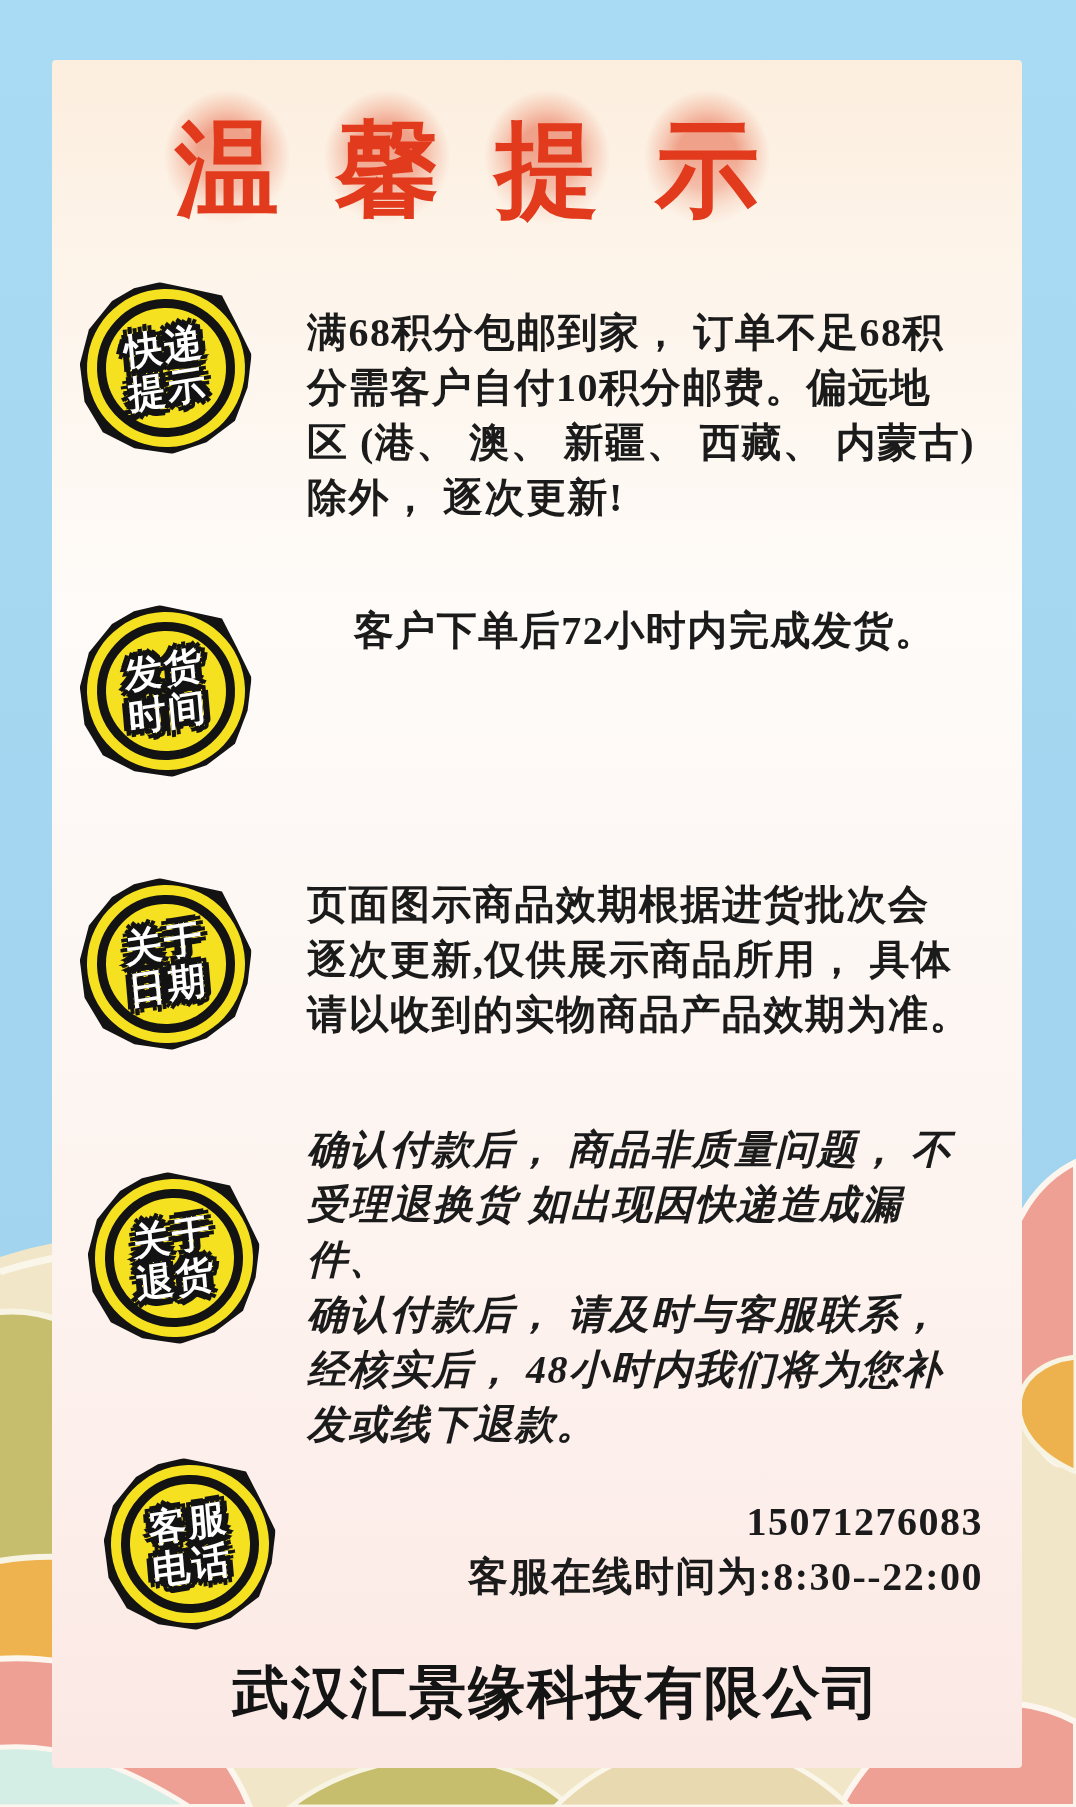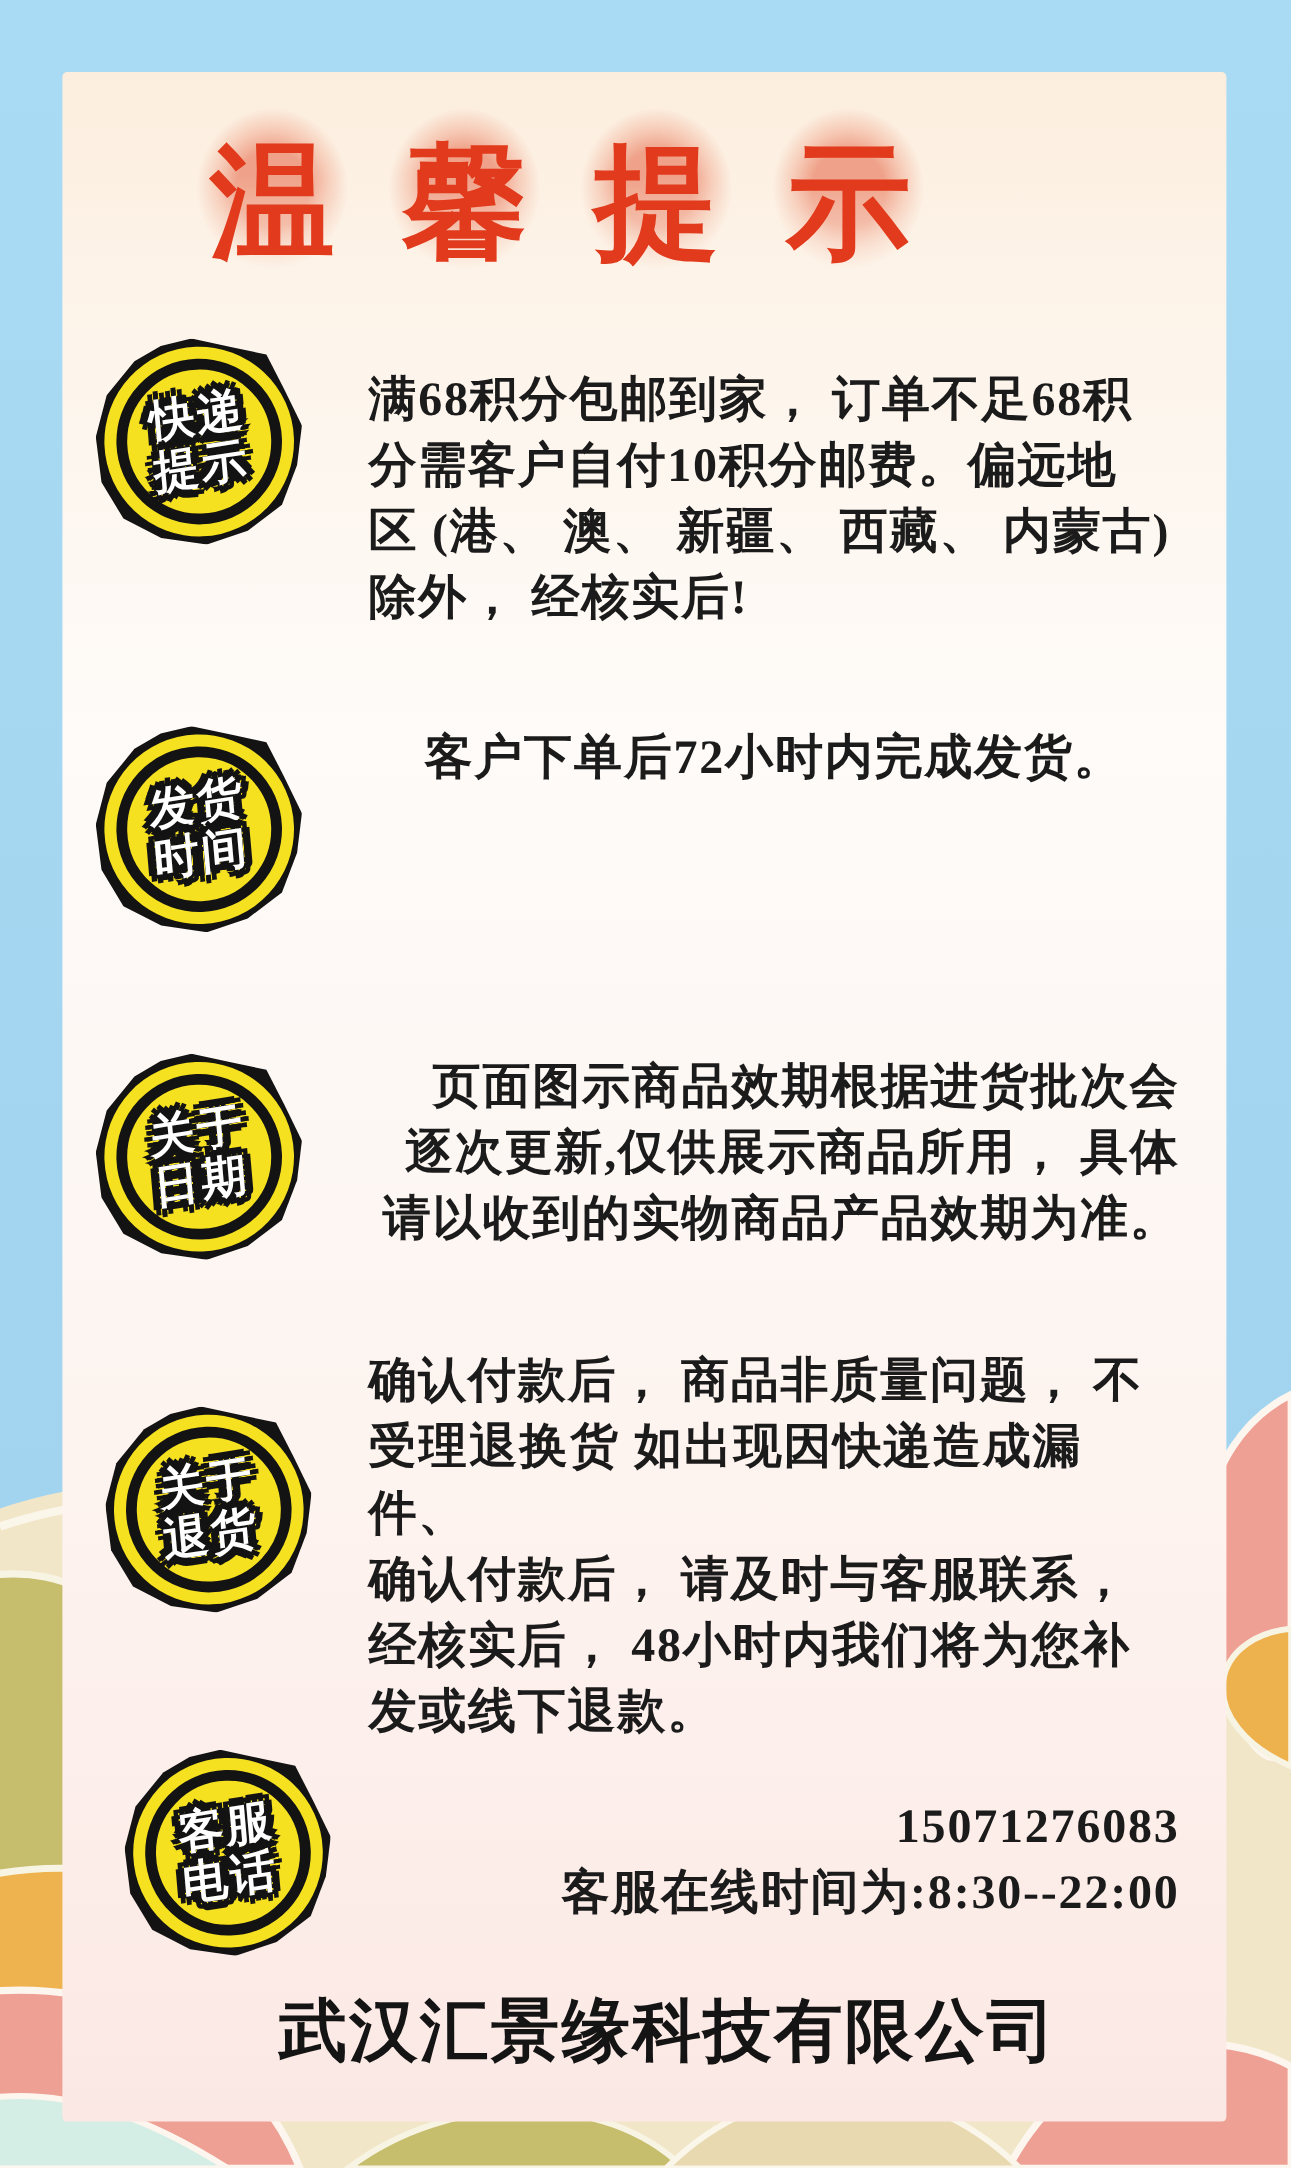--- a/index.html
+++ b/index.html
@@ -53,22 +53,22 @@
   .badge4{left:36px;top:1112px;}
   .badge5{left:52px;top:1398px;}
   
   .note{
     position:absolute;left:255px;width:676px;margin:0;
     font-size:40px;font-weight:700;color:#1b1b1b;line-height:55px;letter-spacing:1.5px;
     white-space:pre-line;
   }
   .note1{top:245px;}
   .note2{top:543px;text-align:center;}
-  .note3{top:817px;text-align:right;}
-  .note4{top:1062px;}
+  .note3{top:817px;}
+  .note4{top:1062px;font-style:italic;}
   .note5{top:1434px;text-align:right;}
   .heiti{font-family:"Liberation Sans","DejaVu Sans",sans-serif;font-weight:900;letter-spacing:2px;}
   .company{
     position:absolute;left:0;right:0;top:1595px;margin:0;text-align:center;padding-left:39px;
     font-size:57px;font-weight:700;color:#141414;letter-spacing:2px;
   }
 </style>
 </head>
 <body>
 
@@ -146,21 +146,21 @@
     <span class="disc"></span>
     <span class="lbl">
       <span>客服</span>
       <span>电话</span>
     </span>
   </div>
 
   <p class="note note1">满68积分包邮到家， 订单不足68积
 分需客户自付10积分邮费。偏远地
 区 (港、 澳、 新疆、 西藏、 内蒙古)
-除外， 经核实后!</p>
+除外， 逐次更新!</p>
   <p class="note note2">客户下单后72小时内完成发货。</p>
   <p class="note note3">页面图示商品效期根据进货批次会
 逐次更新,仅供展示商品所用， 具体
 请以收到的实物商品产品效期为准。</p>
   <p class="note note4"><span>确认付款后， 商品非质量问题， 不
 </span><span class="heiti">受理退换货</span><span> 如出现因快递造成漏件、
 确认付款后， 请及时与客服联系，
 经核实后， 48小时内我们将为您补
 发或线下退款。</span></p>
   <p class="note note5"><span>15071276083</span>

